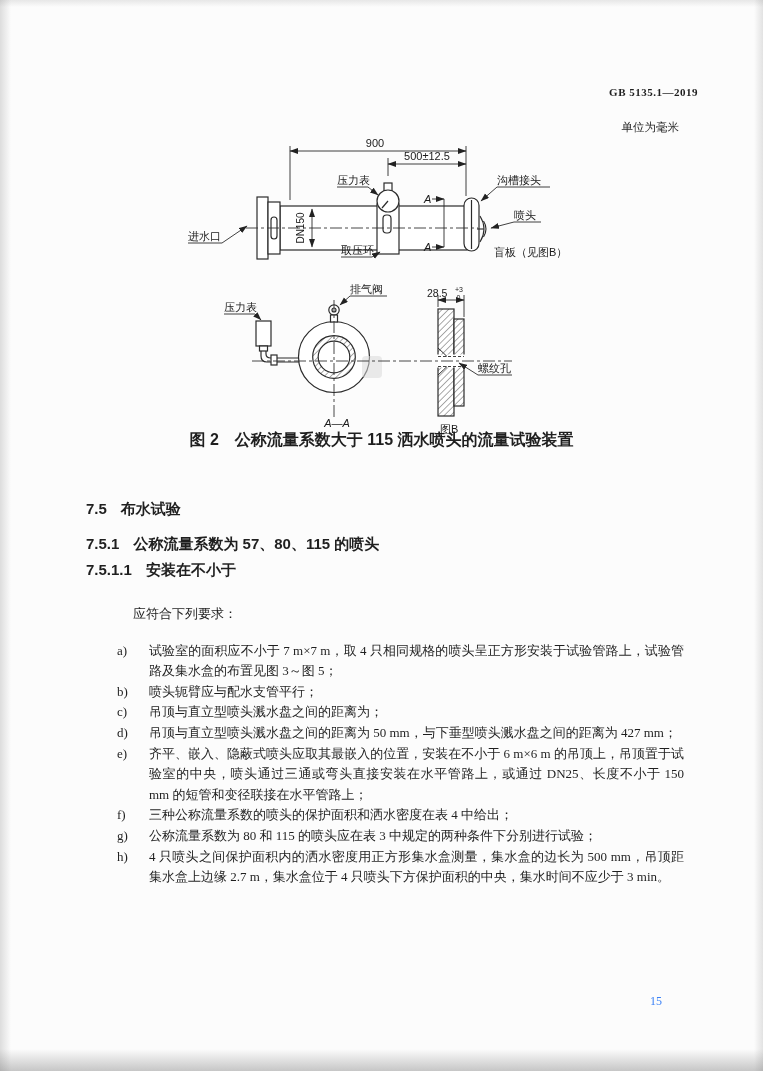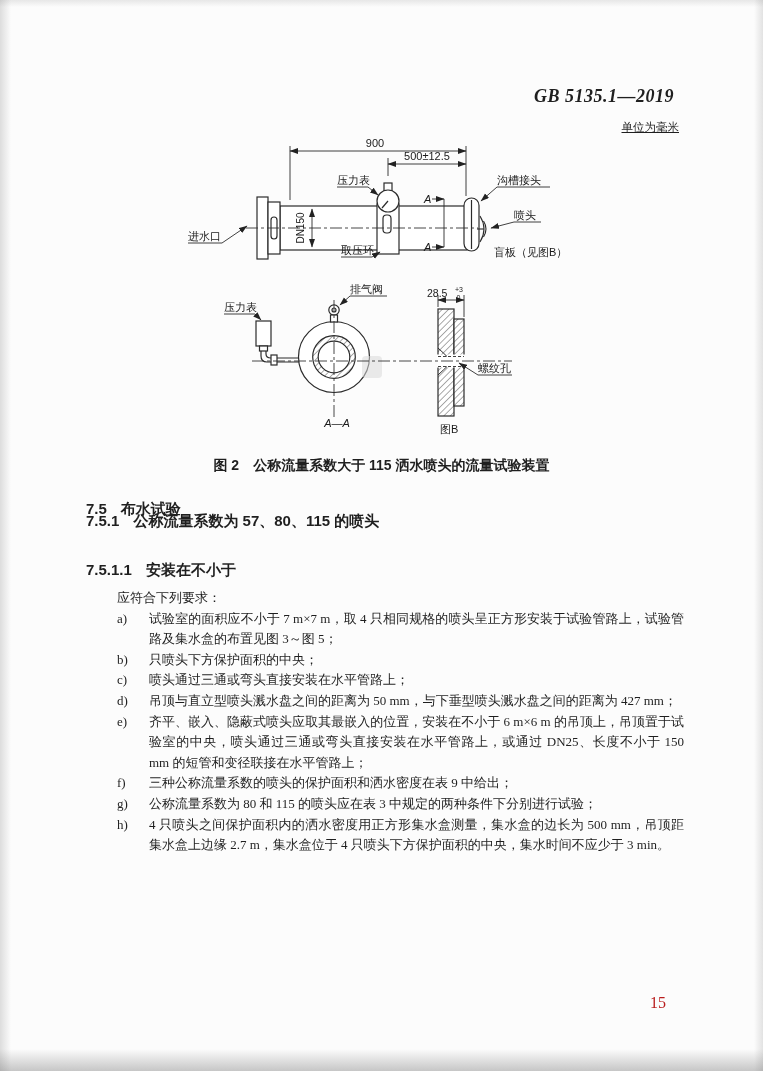--- a/index.html
+++ b/index.html
@@ -1,34 +1,34 @@
 <!DOCTYPE html>
 <html><head>
 <meta charset="utf-8">
 <style>
   html,body{margin:0;padding:0;}
   body{width:763px;height:1071px;position:relative;background:#fcfcfc;
        font-family:"Liberation Serif",serif;color:#1f1f1f;overflow:hidden;}
-  .std-no{position:absolute;top:86px;right:89px;font-weight:bold;font-size:18px;
-          letter-spacing:.5px;font-family:"Liberation Serif",serif;font-style:italic;}
-  .units{position:absolute;top:120px;right:84px;font-size:11.5px;text-decoration:underline;}
+  .std-no{position:absolute;top:86px;right:65px;font-weight:bold;font-size:11px;
+          letter-spacing:.5px;font-family:"Liberation Serif",serif;}
+  .units{position:absolute;top:120px;right:84px;font-size:11.5px;}
   svg.diagram{position:absolute;left:0;top:0;width:763px;height:1071px;}
   svg text{fill:#1a1a1a;font-family:"Liberation Sans",sans-serif;}
-  .caption{position:absolute;top:457px;left:0;width:763px;text-align:center;
-           font-family:"Liberation Sans",sans-serif;font-weight:bold;font-size:14px;}
+  .caption{position:absolute;top:430px;left:0;width:763px;text-align:center;
+           font-family:"Liberation Sans",sans-serif;font-weight:bold;font-size:16px;}
   .hd{position:absolute;left:86px;font-family:"Liberation Sans",sans-serif;
       font-weight:bold;font-size:15px;}
   .hd .num{margin-right:14px;}
   .content{position:absolute;left:117px;top:588px;width:567px;font-size:13px;
            line-height:20.6px;text-align:justify;}
-  .intro{margin:0;}
+  .intro{margin:16px;}
   .li{display:flex;}
   .li .mk{width:32px;flex:none;}
   .li .tx{flex:1;}
-  .pageno{position:absolute;top:994px;left:650px;font-size:16px;color:#b91c1c;}
+  .pageno{position:absolute;top:994px;left:650px;font-size:12px;color:#3b82f6;}
   .edge-b{position:absolute;left:0;right:0;bottom:0;height:22px;
           background:linear-gradient(to bottom,rgba(110,110,110,0),rgba(110,110,110,.38));}
   .edge-l{position:absolute;left:0;top:0;bottom:0;width:11px;
           background:linear-gradient(to right,rgba(110,110,110,.22),rgba(110,110,110,0));}
   .edge-r{position:absolute;right:0;top:0;bottom:0;width:9px;
           background:linear-gradient(to left,rgba(110,110,110,.18),rgba(110,110,110,0));}
   .edge-t{position:absolute;left:0;right:0;top:0;height:7px;
           background:linear-gradient(to top,rgba(110,110,110,0),rgba(110,110,110,.15));}
 </style>
 </head>
@@ -197,52 +197,52 @@
     <text x="478" y="372">螺纹孔</text>
     <text x="440" y="433">图B</text>
   </g>
 </svg>
 
 <div class="caption">图 2　公称流量系数大于 115 洒水喷头的流量试验装置</div>
 
 <div class="hd" style="top:500px">
   <span class="num">7.5</span><span>布水试验</span>
 </div>
-<div class="hd" style="top:512px">
+<div class="hd" style="top:535px">
   <span class="num">7.5.1</span><span>公称流量系数为 57、80、115 的喷头</span>
 </div>
 <div class="hd" style="top:561px">
   <span class="num">7.5.1.1</span><span>安装在不小于</span>
 </div>
 
 <div class="content">
   <p class="intro">应符合下列要求：</p>
   <div class="li">
       <span class="mk">a)</span>
       <span class="tx">试验室的面积应不小于 7 m×7 m，取 4 只相同规格的喷头呈正方形安装于试验管路上，试验管路及集水盒的布置见图 3～图 5；</span>
     </div>
   <div class="li">
       <span class="mk">b)</span>
-      <span class="tx">只喷头下方保护面积的中央；</span>
+      <span class="tx">喷头轭臂应与配水支管平行；</span>
     </div>
   <div class="li">
       <span class="mk">c)</span>
-      <span class="tx">喷头通过三通或弯头直接安装在水平管路上；</span>
+      <span class="tx">吊顶与直立型喷头溅水盘之间的距离为；</span>
     </div>
   <div class="li">
       <span class="mk">d)</span>
       <span class="tx">吊顶与直立型喷头溅水盘之间的距离为 50 mm，与下垂型喷头溅水盘之间的距离为 427 mm；</span>
     </div>
   <div class="li">
       <span class="mk">e)</span>
       <span class="tx">齐平、嵌入、隐蔽式喷头应取其最嵌入的位置，安装在不小于 6 m×6 m 的吊顶上，吊顶置于试验室的中央，喷头通过三通或弯头直接安装在水平管路上，或通过 DN25、长度不小于 150 mm 的短管和变径联接在水平管路上；</span>
     </div>
   <div class="li">
       <span class="mk">f)</span>
-      <span class="tx">三种公称流量系数的喷头的保护面积和洒水密度在表 9 中给出；</span>
+      <span class="tx">三种公称流量系数的喷头的保护面积和洒水密度在表 4 中给出；</span>
     </div>
   <div class="li">
       <span class="mk">g)</span>
       <span class="tx">公称流量系数为 80 和 115 的喷头应在表 3 中规定的两种条件下分别进行试验；</span>
     </div>
   <div class="li">
       <span class="mk">h)</span>
       <span class="tx">4 只喷头之间保护面积内的洒水密度用正方形集水盒测量，集水盒的边长为 500 mm，吊顶距集水盒上边缘 2.7 m，集水盒位于 4 只喷头下方保护面积的中央，集水时间不应少于 3 min。</span>
     </div>
 </div>

